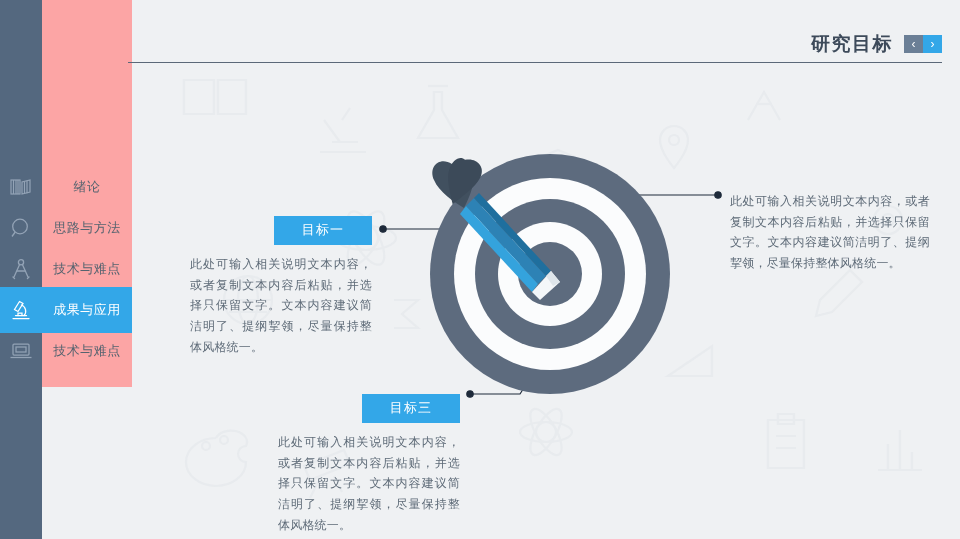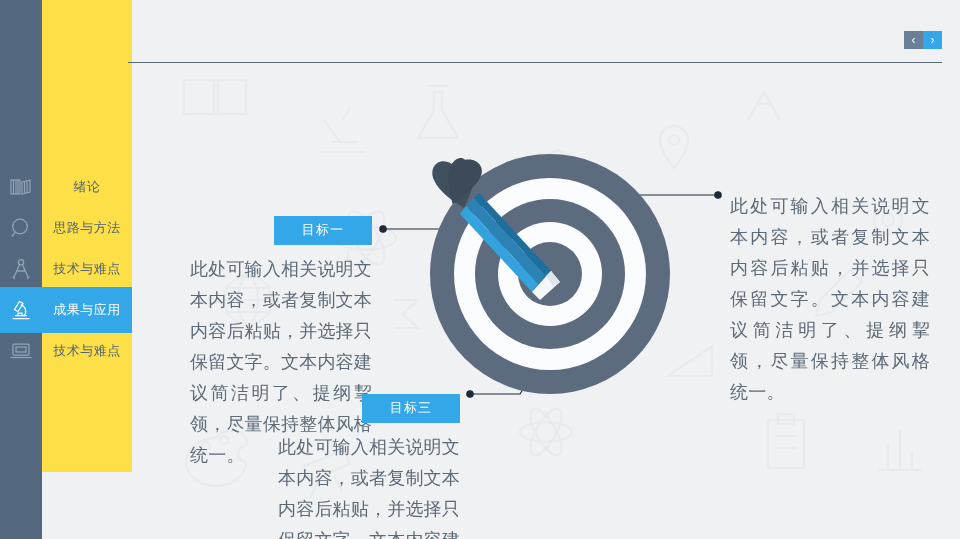--- a/index.html
+++ b/index.html
@@ -11,21 +11,21 @@
   }
   #slide{position:relative;width:960px;height:539px;overflow:hidden;background:#eff1f3;}
 
   
   .watermark{position:absolute;left:128px;top:0;width:832px;height:539px;
     opacity:.5;pointer-events:none;}
 
   
   .sidebar{position:absolute;left:0;top:0;width:132px;height:539px;display:flex;}
   .rail-icons{width:42px;height:539px;background:#54687f;position:relative;}
-  .rail-labels{width:90px;height:472px;background:#fde047;position:relative;}
+  .rail-labels{width:90px;height:387px;background:#fca5a5;position:relative;}
 
   .nav-icon{position:absolute;left:0;width:42px;height:46px;
     display:flex;align-items:center;justify-content:center;box-sizing:border-box;}
   .nav-icon svg{display:block;}
   .nav-icon.active{background:#33a7e8;}
   .nav-label{position:absolute;left:0;width:90px;height:46px;
     display:flex;align-items:center;justify-content:center;box-sizing:border-box;
     font-size:13px;color:#55636f;letter-spacing:.5px;white-space:nowrap;}
   .nav-label.active{background:#33a7e8;color:#ffffff;text-align:right;}
 
@@ -44,21 +44,21 @@
   .connectors{position:absolute;left:0;top:0;width:960px;height:539px;pointer-events:none;}
 
   
   .target-wrap{position:absolute;left:428px;top:152px;width:244px;height:244px;}
 
   
   .callout{position:absolute;}
   .badge{display:inline-block;background:#33a7e8;color:#ffffff;
     font-size:13px;letter-spacing:1.2px;text-align:center;
     padding:5px 0 6px 0;width:98px;}
-  .callout-body{margin-top:9px;font-size:18px;line-height:1.72;
+  .callout-body{margin-top:9px;font-size:12px;line-height:1.72;
     color:#5d6a77;text-align:justify;letter-spacing:.2px;}
 
   #c1{left:190px;top:216px;width:182px;}
   #c1 .badge-row{text-align:right;font-family:Liberation Serif, serif;}
   #c2{left:730px;top:182px;width:200px;}
   #c2 .badge-row{text-align:left;}
   #c3{left:278px;top:394px;width:182px;}
   #c3 .badge-row{text-align:right;}
 </style>
 </head>
@@ -197,20 +197,21 @@
       <div class="nav-label active" style="top:287px">
         <span>成果与应用</span>
       </div>
       <div class="nav-label" style="top:328px">
         <span>技术与难点</span>
       </div>
     </div>
   </div>
 
   <div class="header">
+    <div class="header-title">研究目标</div>
     <div class="pager">
       <div class="pager-btn pager-prev">
         <span>‹</span>
       </div>
       <div class="pager-btn pager-next">
         <span>›</span>
       </div>
     </div>
   </div>
   <div class="hrule"></div>

